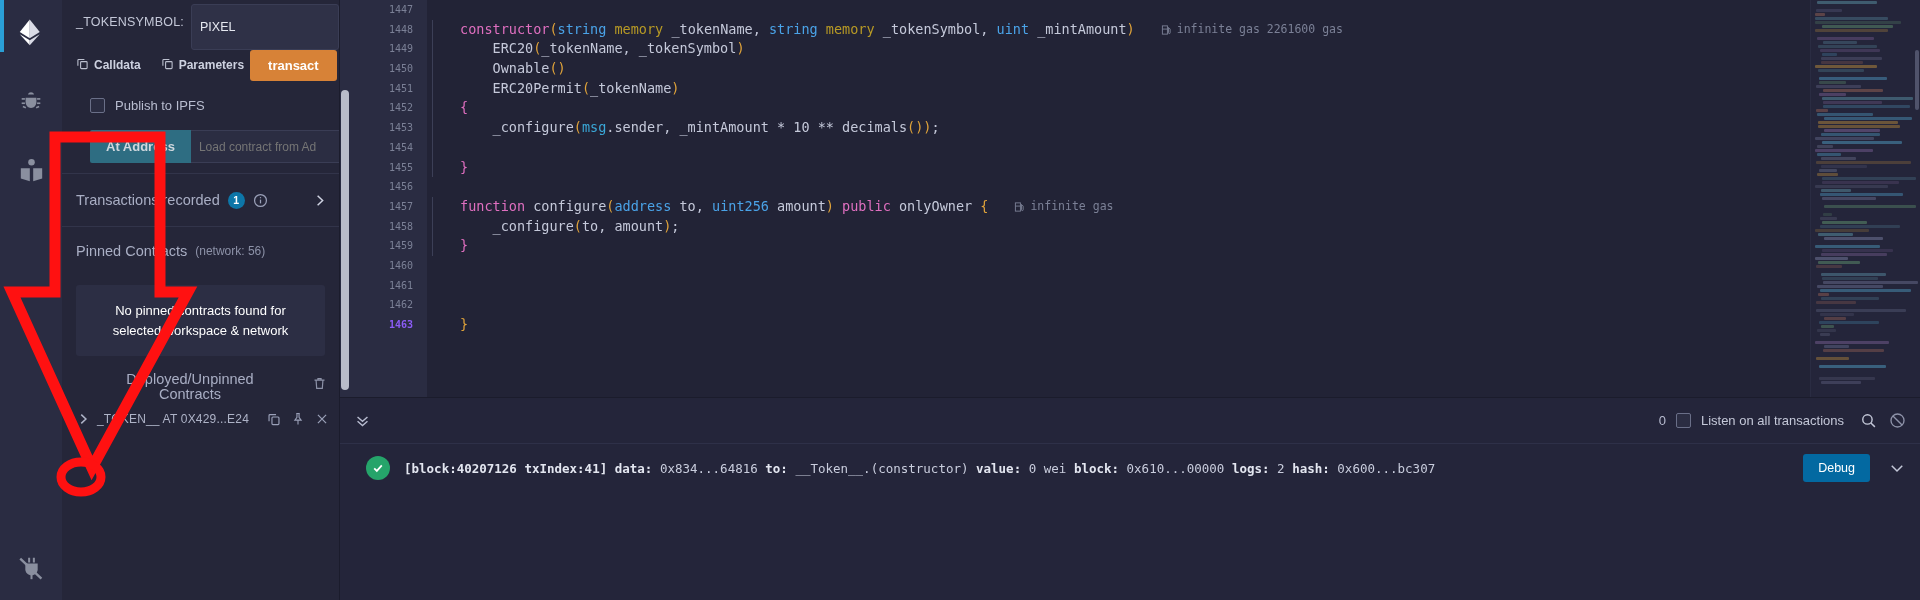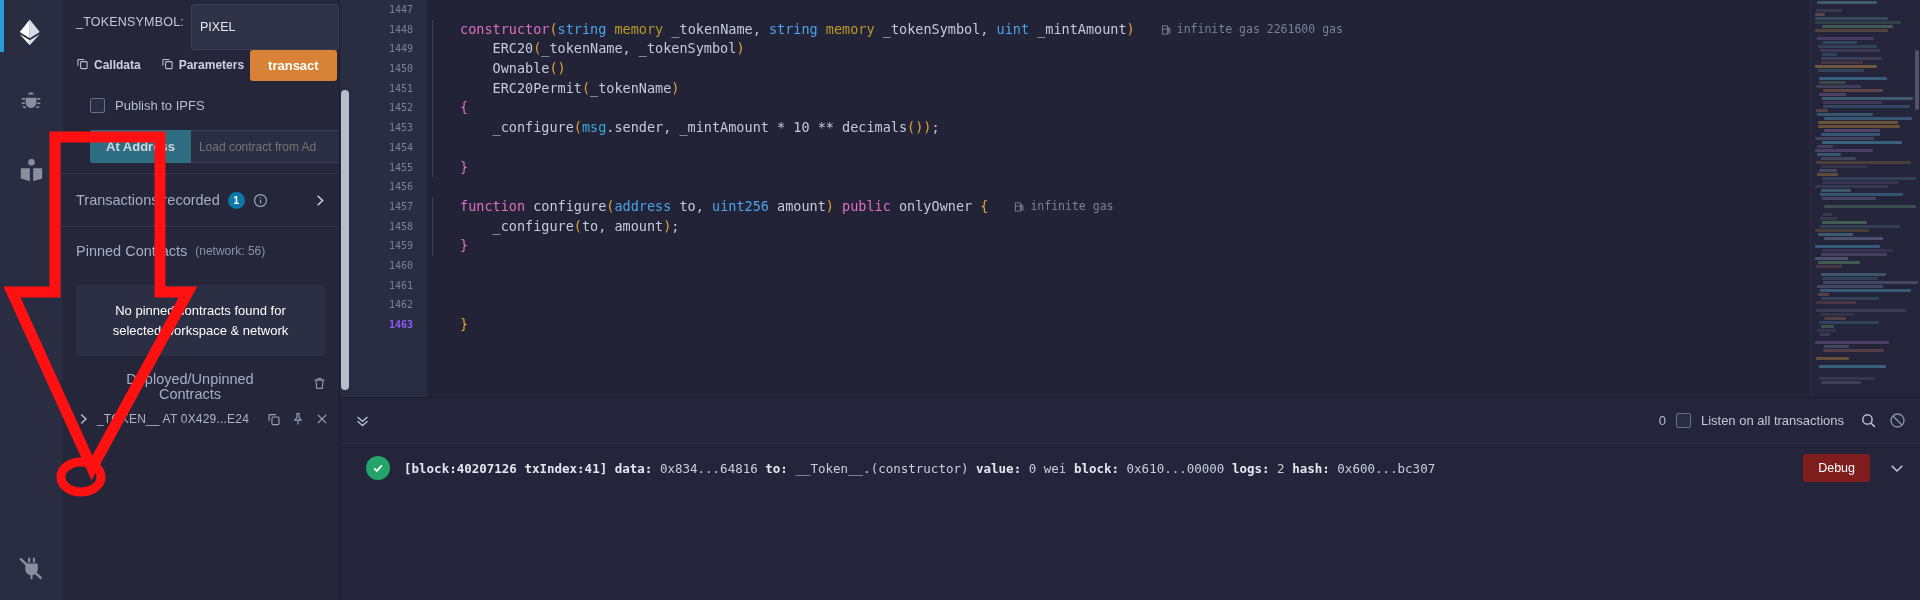--- a/index.html
+++ b/index.html
@@ -165,21 +165,21 @@
   }
   .tx-ok {
     width: 24px; height: 24px; border-radius: 50%; background: #25a46a;
     display: flex; align-items: center; justify-content: center; flex: 0 0 24px;
   }
   .tx-text {
     font-family: "DejaVu Sans Mono", monospace; font-size: 12.5px; color: #c9cddd; white-space: nowrap;
   }
   .tx-text b { color: #e3e6f0; }
   .debug-btn {
-    margin-left: auto; background: #7f1d1d; color: #fff; border: none; border-radius: 3px;
+    margin-left: auto; background: #0369a1; color: #fff; border: none; border-radius: 3px;
     font-size: 12.5px; padding: 7px 15px; cursor: pointer;
   }
   .tx-chev { color: #c4c8d8; display:flex; padding-left: 4px;}
 
   
   .annot { position: absolute; left: 0; top: 0; width: 1920px; height: 600px; pointer-events: none; z-index: 50; }
 </style>
 </head>
 <body>
 

